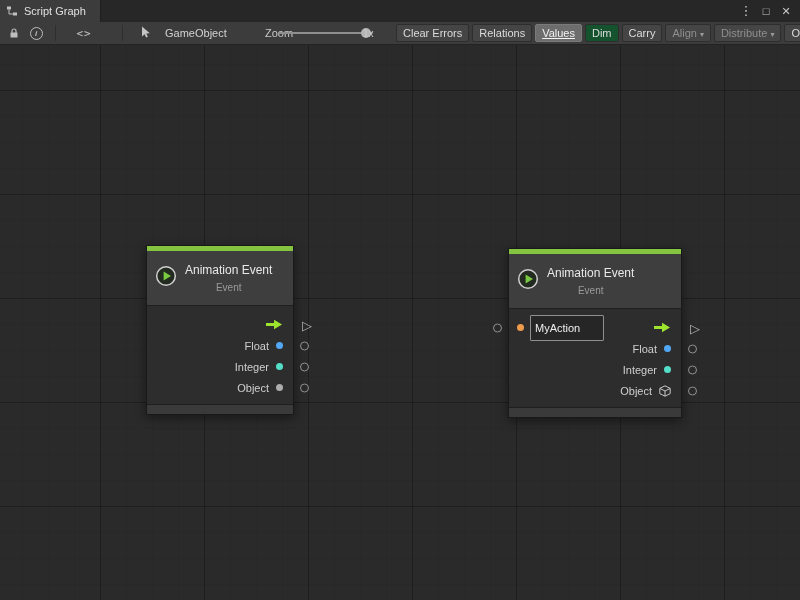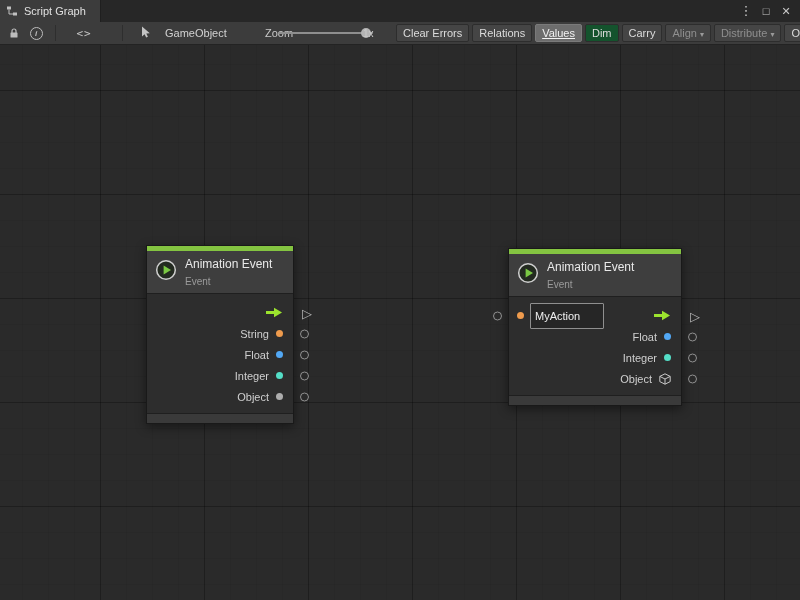--- a/index.html
+++ b/index.html
@@ -41,23 +41,23 @@
       linear-gradient(to right, rgba(0,0,0,0.25) 1px, transparent 1px),
       linear-gradient(to bottom, rgba(0,0,0,0.25) 1px, transparent 1px),
       linear-gradient(to right, rgba(0,0,0,0.06) 1px, transparent 1px),
       linear-gradient(to bottom, rgba(0,0,0,0.06) 1px, transparent 1px);
     background-size:104px 104px,104px 104px,26px 26px,26px 26px;
     background-position:100px 45px,100px 45px,100px 45px,100px 45px;}
 
   
   .node{position:absolute;background:#2d2d2d;border:1px solid #191919;box-shadow:0 3px 10px rgba(0,0,0,0.45);}
   .stripe{height:5px;background:#84C441;}
-  .nhead{height:42px;background:#3e3e3e;display:flex;align-items:center;gap:8px;padding:0 8px;box-sizing:border-box;}
+  .nhead{height:54px;background:#3e3e3e;display:flex;align-items:center;gap:8px;padding:0 8px;box-sizing:border-box;}
   .ntitle{font-size:12px;color:#e8e8e8;line-height:14px;}
-  .nsub{font-size:10px;color:#9b9b9b;line-height:12px;margin-top:5px;}
+  .nsub{font-size:10px;color:#9b9b9b;line-height:12px;margin-top:5px;text-align:center;}
   .nbody{background:#2d2d2d;border-top:1px solid #1f1f1f;padding:8px 0 6px;}
   .prow{position:relative;height:21px;display:flex;align-items:center;justify-content:flex-end;gap:7px;padding-right:10px;}
   .prow.lr{justify-content:space-between;padding-left:8px;}
   .lgroup{display:flex;align-items:center;gap:6px;}
   .plabel{font-size:11px;color:#cfcfcf;}
   .dot{width:7px;height:7px;border-radius:50%;background:#aaa;flex:0 0 auto;}
   .port{position:absolute;top:50%;transform:translateY(-50%);}
   .port.circle{width:7px;height:7px;border:1px solid #909090;border-radius:50%;}
   .port.right{right:-16px;}
   .port.left{left:-16px;}
@@ -158,25 +158,20 @@
         <div class="prow">
           <span class="flow-arrow">
             <svg width="18" height="11" viewBox="0 0 18 11">
                 <path d="M1 5.5 H10" stroke="#9CE42E" stroke-width="3"></path>
                 <path d="M9 0.8 L17 5.5 L9 10.2 Z" fill="#9CE42E"></path>
               </svg>
           </span>
           <span class="port tri right">▷</span>
         </div>
         <div class="prow">
-          <span class="plabel">String</span>
-          <span class="dot" style="background-color: rgb(239, 155, 77);"></span>
-          <span class="port circle right"></span>
-        </div>
-        <div class="prow">
           <span class="plabel">Float</span>
           <span class="dot" style="background-color: rgb(82, 168, 245);"></span>
           <span class="port circle right"></span>
         </div>
         <div class="prow">
           <span class="plabel">Integer</span>
           <span class="dot" style="background-color: rgb(84, 222, 199);"></span>
           <span class="port circle right"></span>
         </div>
         <div class="prow">

